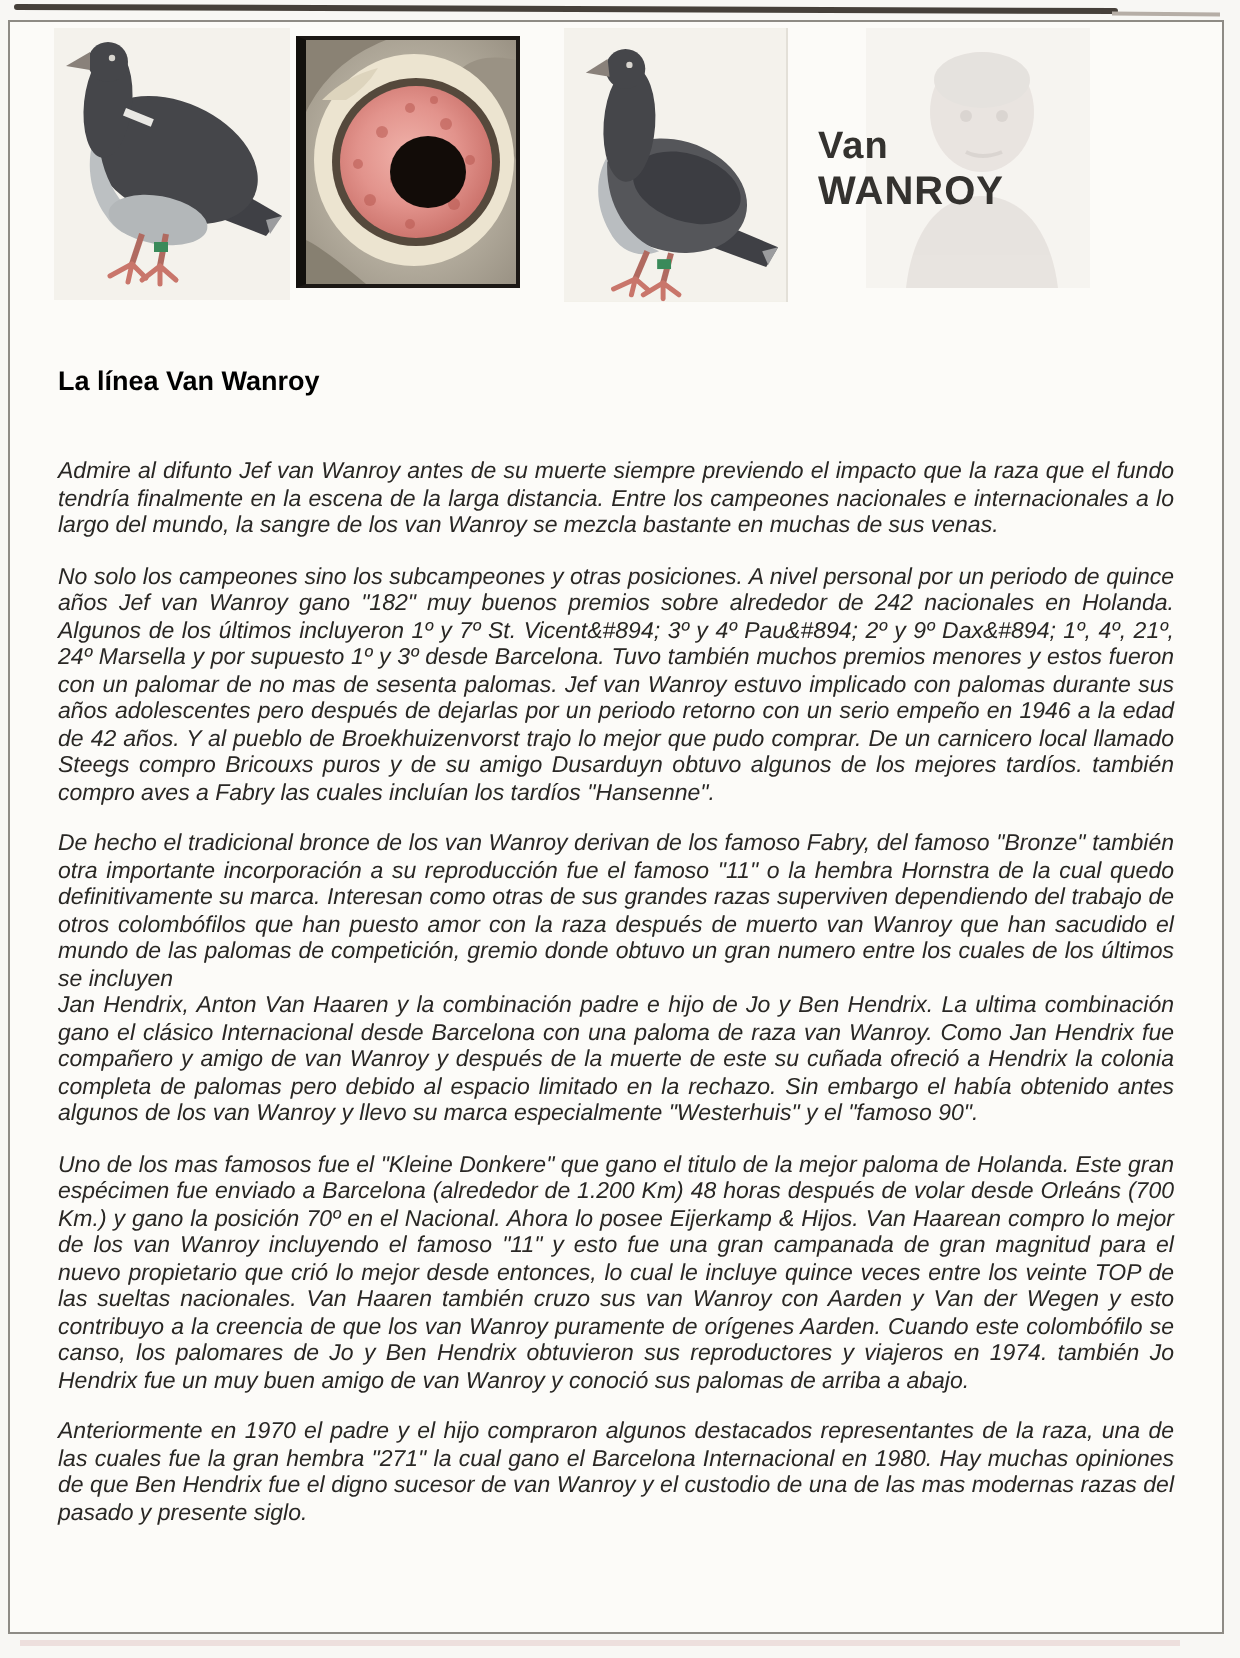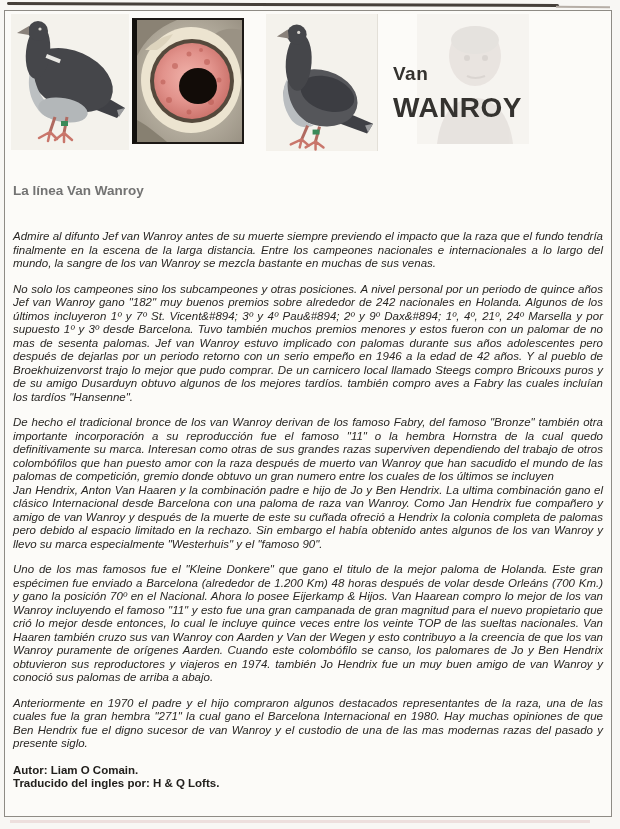--- a/index.html
+++ b/index.html
@@ -20,21 +20,21 @@
     background:#b6aea6; transform:rotate(0.4deg);
   }
   .scan-smear {
     position:absolute; top:820px; left:10px; width:580px; height:3px;
     background:rgba(212,170,170,0.30);
   }
 
   .content-box {
     position:absolute; left:4px; top:10px; width:608px; height:807px;
     border:1px solid #8e8b85; background:#fcfbf8;
-    padding:0 8px;
+    padding:0 24px;
   }
 
   .photo-strip { position:relative; height:158px; }
   .photo {
     position:absolute; top:3px; background:#f3f1ea; overflow:hidden;
   }
   .photo-pigeon-1 { left:-2px; width:118px; height:136px; }
   .photo-eye {
     left:119px; top:7px; width:112px; height:126px;
     border:2px solid #1c1815; border-left:5px solid #12100d; background:#b9b2a4;
@@ -42,25 +42,25 @@
   .photo-pigeon-2 { left:253px; width:112px; height:137px; border-right:1px solid #e3e0d8; }
   .photo-watermark { left:404px; width:112px; height:130px; background:#f6f3ef; opacity:0.85; }
   .photo svg { display:block; width:100%; height:100%; }
 
   .brand {
     position:absolute; left:380px; top:52px;
     font-weight:bold; color:#34322f; line-height:22px;
     letter-spacing:0.5px; z-index:2;
   }
   .brand .l1 { font-size:19px; }
-  .brand .l2 { font-size:28px;margin-top:12px; }
+  .brand .l2 { font-size:20px; }
 
   .heading {
     margin-top:14px;
-    font-size:13.5px; font-weight:bold; color:#737373;
+    font-size:13.5px; font-weight:bold; color:#000000;
   }
 
   .article {
     margin-top:32px;
     font-size:11.5px; line-height:13.5px; color:#292724;
   }
   .article p { text-align:justify; margin-top:12px;font-style:italic; }
   .article p.first { margin-top:0; }
   .article p.compact { margin-top:0; }
 
@@ -206,20 +206,16 @@
     <div class="heading">La línea Van Wanroy</div>
 
     <div class="article">
       <p class="first">Admire al difunto Jef van Wanroy antes de su muerte siempre previendo el impacto que la raza que el fundo tendría finalmente en la escena de la larga distancia. Entre los campeones nacionales e internacionales a lo largo del mundo, la sangre de los van Wanroy se mezcla bastante en muchas de sus venas.</p>
       <p>No solo los campeones sino los subcampeones y otras posiciones. A nivel personal por un periodo de quince años Jef van Wanroy gano "182" muy buenos premios sobre alrededor de 242 nacionales en Holanda. Algunos de los últimos incluyeron 1º y 7º St. Vicent&amp;#894; 3º y 4º Pau&amp;#894; 2º y 9º Dax&amp;#894; 1º, 4º, 21º, 24º Marsella y por supuesto 1º y 3º desde Barcelona. Tuvo también muchos premios menores y estos fueron con un palomar de no mas de sesenta palomas. Jef van Wanroy estuvo implicado con palomas durante sus años adolescentes pero después de dejarlas por un periodo retorno con un serio empeño en 1946 a la edad de 42 años. Y al pueblo de Broekhuizenvorst trajo lo mejor que pudo comprar. De un carnicero local llamado Steegs compro Bricouxs puros y de su amigo Dusarduyn obtuvo algunos de los mejores tardíos. también compro aves a Fabry las cuales incluían los tardíos "Hansenne".</p>
       <p>De hecho el tradicional bronce de los van Wanroy derivan de los famoso Fabry, del famoso "Bronze" también otra importante incorporación a su reproducción fue el famoso "11" o la hembra Hornstra de la cual quedo definitivamente su marca. Interesan como otras de sus grandes razas superviven dependiendo del trabajo de otros colombófilos que han puesto amor con la raza después de muerto van Wanroy que han sacudido el mundo de las palomas de competición, gremio donde obtuvo un gran numero entre los cuales de los últimos se incluyen</p>
       <p class="compact">Jan Hendrix, Anton Van Haaren y la combinación padre e hijo de Jo y Ben Hendrix. La ultima combinación gano el clásico Internacional desde Barcelona con una paloma de raza van Wanroy. Como Jan Hendrix fue compañero y amigo de van Wanroy y después de la muerte de este su cuñada ofreció a Hendrix la colonia completa de palomas pero debido al espacio limitado en la rechazo. Sin embargo el había obtenido antes algunos de los van Wanroy y llevo su marca especialmente "Westerhuis" y el "famoso 90".</p>
       <p>Uno de los mas famosos fue el "Kleine Donkere" que gano el titulo de la mejor paloma de Holanda. Este gran espécimen fue enviado a Barcelona (alrededor de 1.200 Km) 48 horas después de volar desde Orleáns (700 Km.) y gano la posición 70º en el Nacional. Ahora lo posee Eijerkamp &amp; Hijos. Van Haarean compro lo mejor de los van Wanroy incluyendo el famoso "11" y esto fue una gran campanada de gran magnitud para el nuevo propietario que crió lo mejor desde entonces, lo cual le incluye quince veces entre los veinte TOP de las sueltas nacionales. Van Haaren también cruzo sus van Wanroy con Aarden y Van der Wegen y esto contribuyo a la creencia de que los van Wanroy puramente de orígenes Aarden. Cuando este colombófilo se canso, los palomares de Jo y Ben Hendrix obtuvieron sus reproductores y viajeros en 1974. también Jo Hendrix fue un muy buen amigo de van Wanroy y conoció sus palomas de arriba a abajo.</p>
       <p>Anteriormente en 1970 el padre y el hijo compraron algunos destacados representantes de la raza, una de las cuales fue la gran hembra "271" la cual gano el Barcelona Internacional en 1980. Hay muchas opiniones de que Ben Hendrix fue el digno sucesor de van Wanroy y el custodio de una de las mas modernas razas del pasado y presente siglo.</p>
 
-      <div class="credits">
-        <div>Autor: Liam O Comain.</div>
-        <div>Traducido del ingles por: H &amp; Q Lofts.</div>
-      </div>
     </div>
 
   </div>
 </div>
 
 </body></html>

